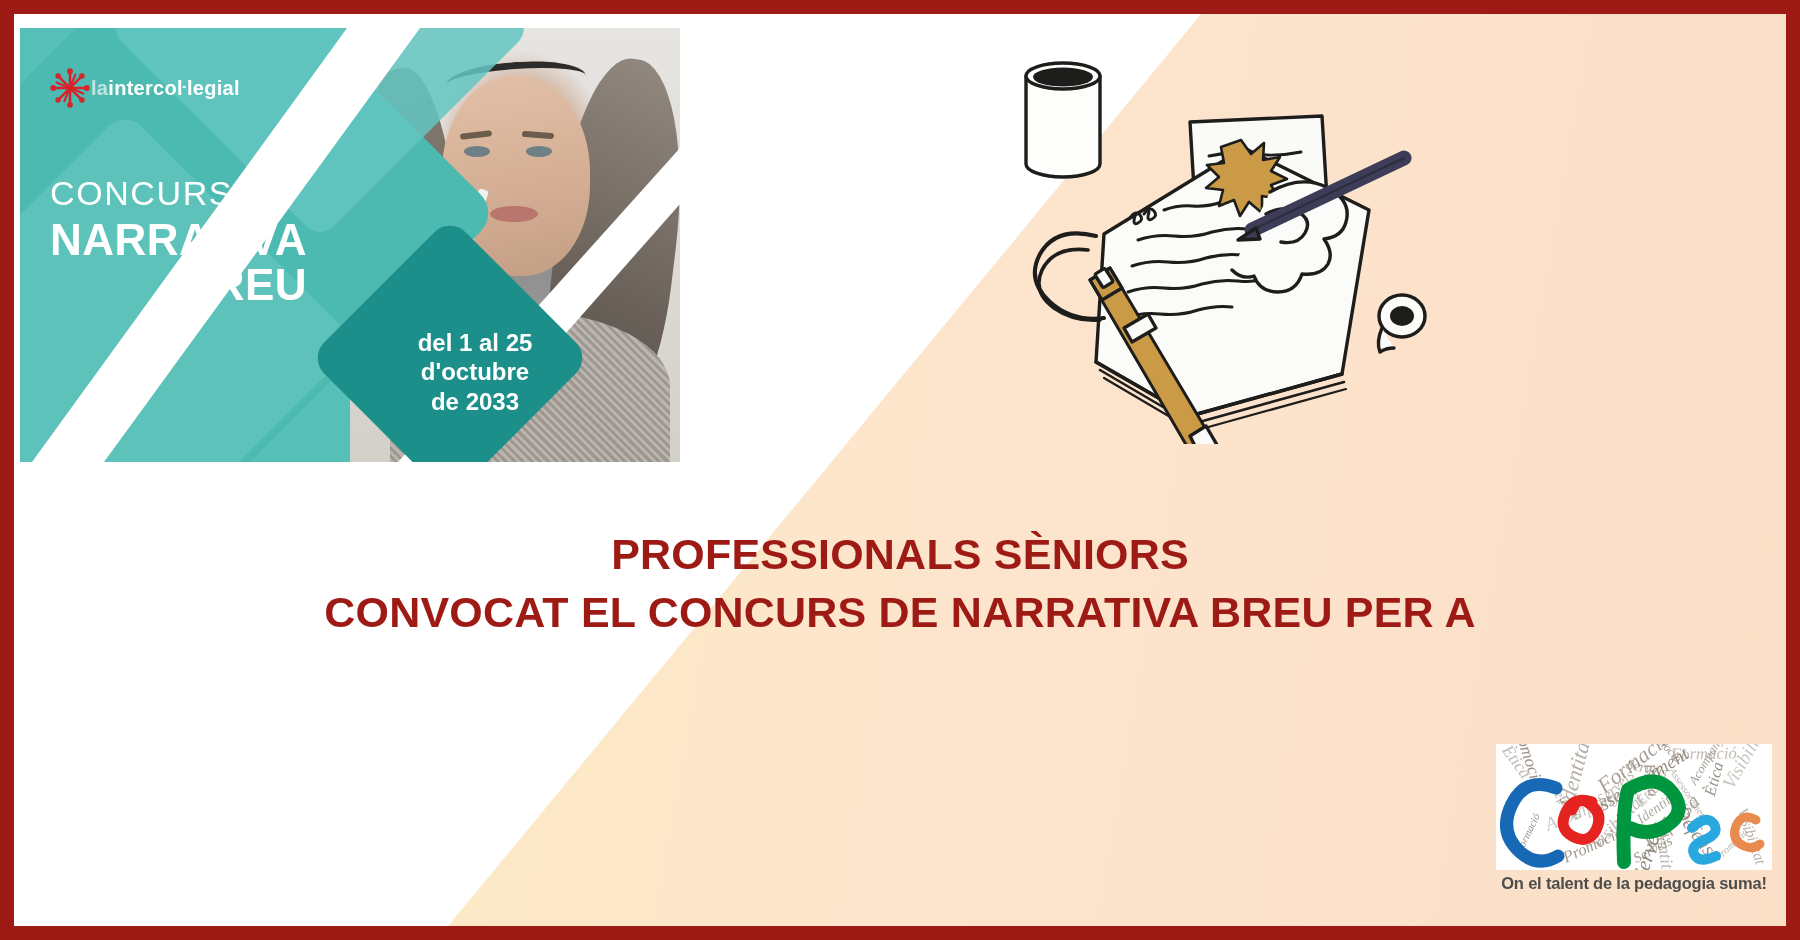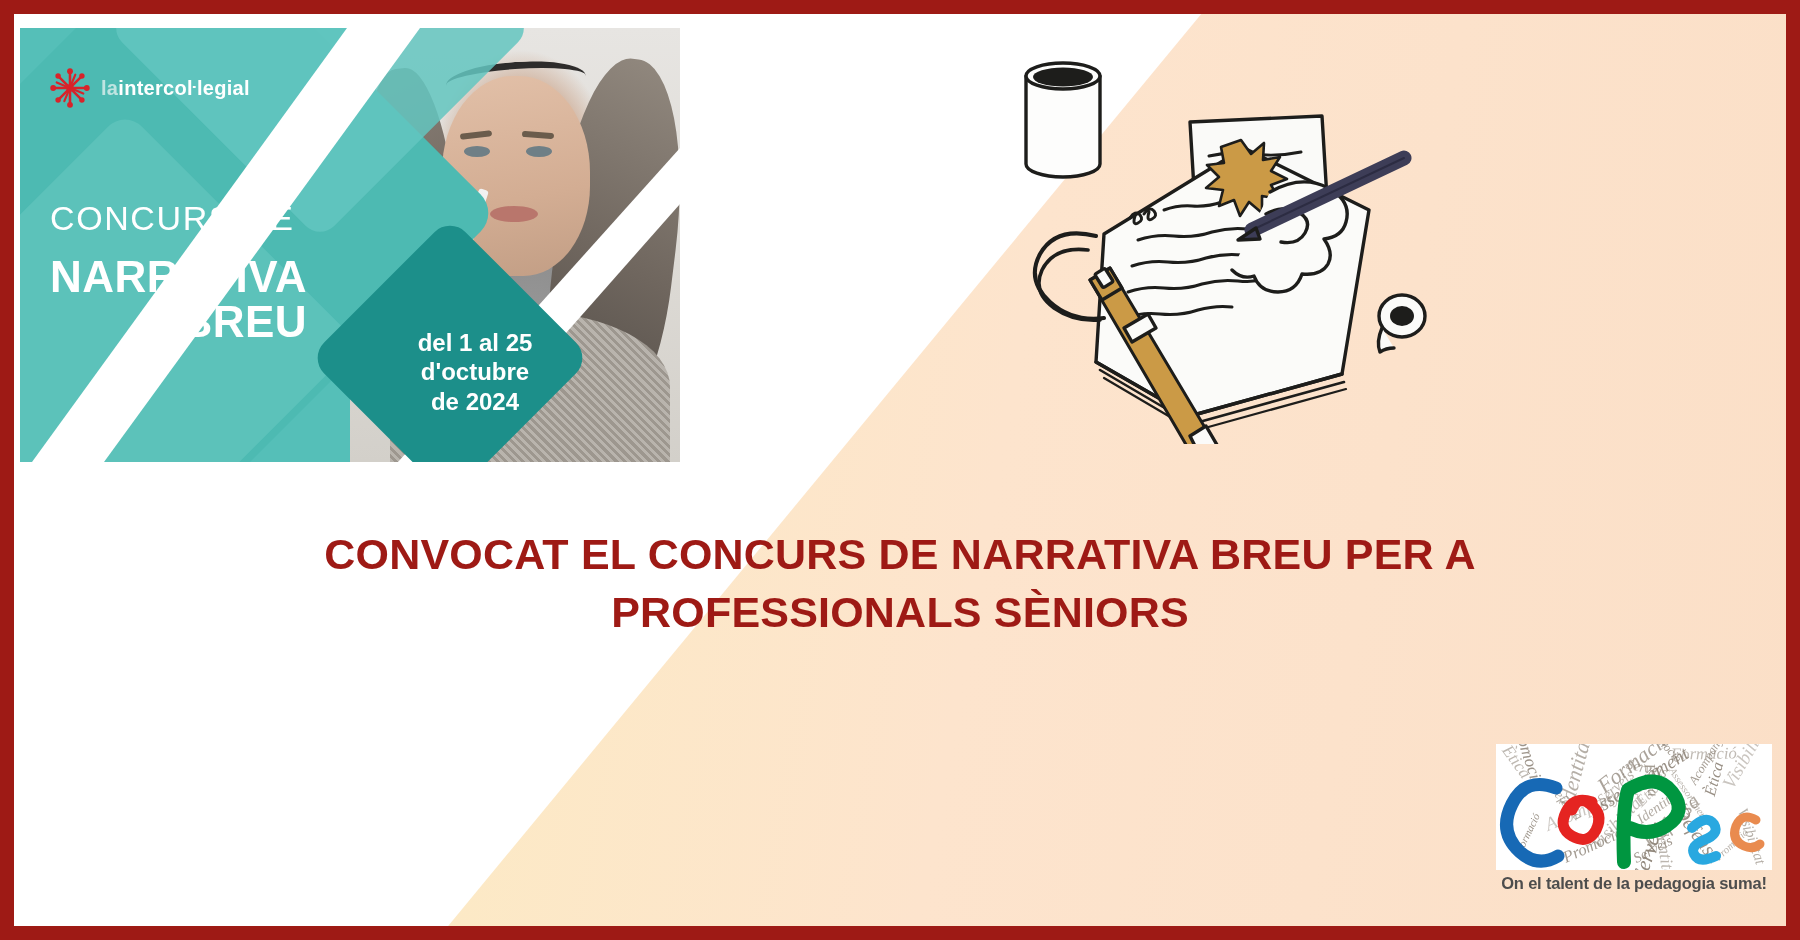--- a/index.html
+++ b/index.html
@@ -140,36 +140,36 @@
     clip-path:polygon(327px 0, 400px 0, 84px 434px, 12px 434px);
   }
   .poster-wedge2{
     position:absolute;left:0;top:0;width:660px;height:434px;
     background:#ffffff;
     clip-path:polygon(432px 434px, 660px 176px, 660px 120px, 378px 434px);
   }
 
   .poster-logo{
     position:absolute;left:30px;top:40px;
-    display:flex;align-items:center;gap:11px;
+    display:flex;align-items:center;gap:1px;
     z-index:6;
   }
   .asterisk-icon{width:40px;height:40px;display:block;}
   .logo-word{
     font-size:20px;font-weight:700;color:#ffffff;
     letter-spacing:.3px;
   }
   .logo-word .dim{color:#bfe4e1;}
 
   .poster-heads{
     position:absolute;left:30px;top:148px;z-index:6;
     color:#ffffff;
   }
-  .ph1{font-size:34px;font-weight:400;letter-spacing:1.6px;line-height:1.05;margin-top:25px;}
-  .ph2{font-size:44px;font-weight:800;letter-spacing:.5px;line-height:1.04;margin-top:17px;}
+  .ph1{font-size:34px;font-weight:400;letter-spacing:1.6px;line-height:1.05;}
+  .ph2{font-size:44px;font-weight:800;letter-spacing:.5px;line-height:1.04;margin-top:5px;}
   .ph3{font-size:44px;font-weight:800;letter-spacing:.5px;line-height:1.04;text-align:right;}
   .ph4{font-size:42px;font-weight:800;color:#2f7f7c;letter-spacing:.5px;margin-top:2px;}
 
   .date-diamond{
     position:absolute;left:330px;top:230px;
     width:200px;height:200px;
     background:#1c8f8a;
     transform:rotate(45deg);
     border-radius:22px;
     z-index:5;
@@ -292,21 +292,21 @@
     <div class="poster-heads">
       <div class="ph1">CONCURS DE</div>
       <div class="ph2">NARRATIVA</div>
       <div class="ph3">BREU</div>
     </div>
 
     <div class="date-diamond"></div>
     <div class="date-text">
       <div>del 1 al 25</div>
       <div>d'octubre</div>
-      <div>de 2024</div>
+      <div>de 2033</div>
     </div>
   </div>
 
   <div class="illus">
     <svg viewBox="0 0 470 400" width="470" height="400">
       <g fill="none" stroke="#1d1d1b" stroke-width="3.4" stroke-linecap="round" stroke-linejoin="round">
 
         <g>
           <path d="M22 32 h74 v88 a37 13 0 0 1 -74 0 z" fill="#fdfdfc"></path>
           <ellipse cx="59" cy="32" rx="37" ry="13" fill="#fdfdfc"></ellipse>
@@ -361,22 +361,22 @@
           <path d="M86 236 l20 -12 l12 20 l-20 12 z" fill="#cb9a46"></path>
           <rect x="92" y="228" width="16" height="12" rx="2" transform="rotate(58 100 234)" fill="#fbfbf9"></rect>
           <path d="M120 284 l24 -14 l8 14 l-24 14 z" fill="#fbfbf9"></path>
           <path d="M186 392 l16 -10 l14 24 l-12 22 l-18 -36 z" fill="#fbfbf9"></path>
         </g>
       </g>
     </svg>
   </div>
 
   <div class="headline">
+    <div>PROFESSIONALS SÈNIORS</div>
     <div>CONVOCAT EL CONCURS DE NARRATIVA BREU PER A</div>
-    <div>PROFESSIONALS SÈNIORS</div>
   </div>
 
   <div class="copec">
     <div class="copec-cloud" id="copec-cloud">
       <svg viewBox="0 0 276 126" width="276" height="126" style="position:absolute;left:0;top:0;z-index:3">
         <g fill="none" stroke-linecap="round" stroke-linejoin="round">
           <path d="M60 44 q-30 -12 -44 16 q-14 28 8 48 q18 16 38 4" stroke="#1769b5" stroke-width="13"></path>
           <path d="M96 58 q-18 -6 -26 10 q-8 16 6 24 q16 9 24 -6 q8 -16 -6 -26 q-12 -9 -18 6" stroke="#e52421" stroke-width="11"></path>
           <path d="M128 118 q-2 -52 4 -72 q28 -18 44 2 q16 20 -6 34 q-18 11 -36 2" stroke="#009640" stroke-width="14"></path>
           <path d="M196 84 q14 -14 22 -4 q6 10 -10 16 q-14 6 -10 14 q5 10 22 2" stroke="#29a8e0" stroke-width="10"></path>

